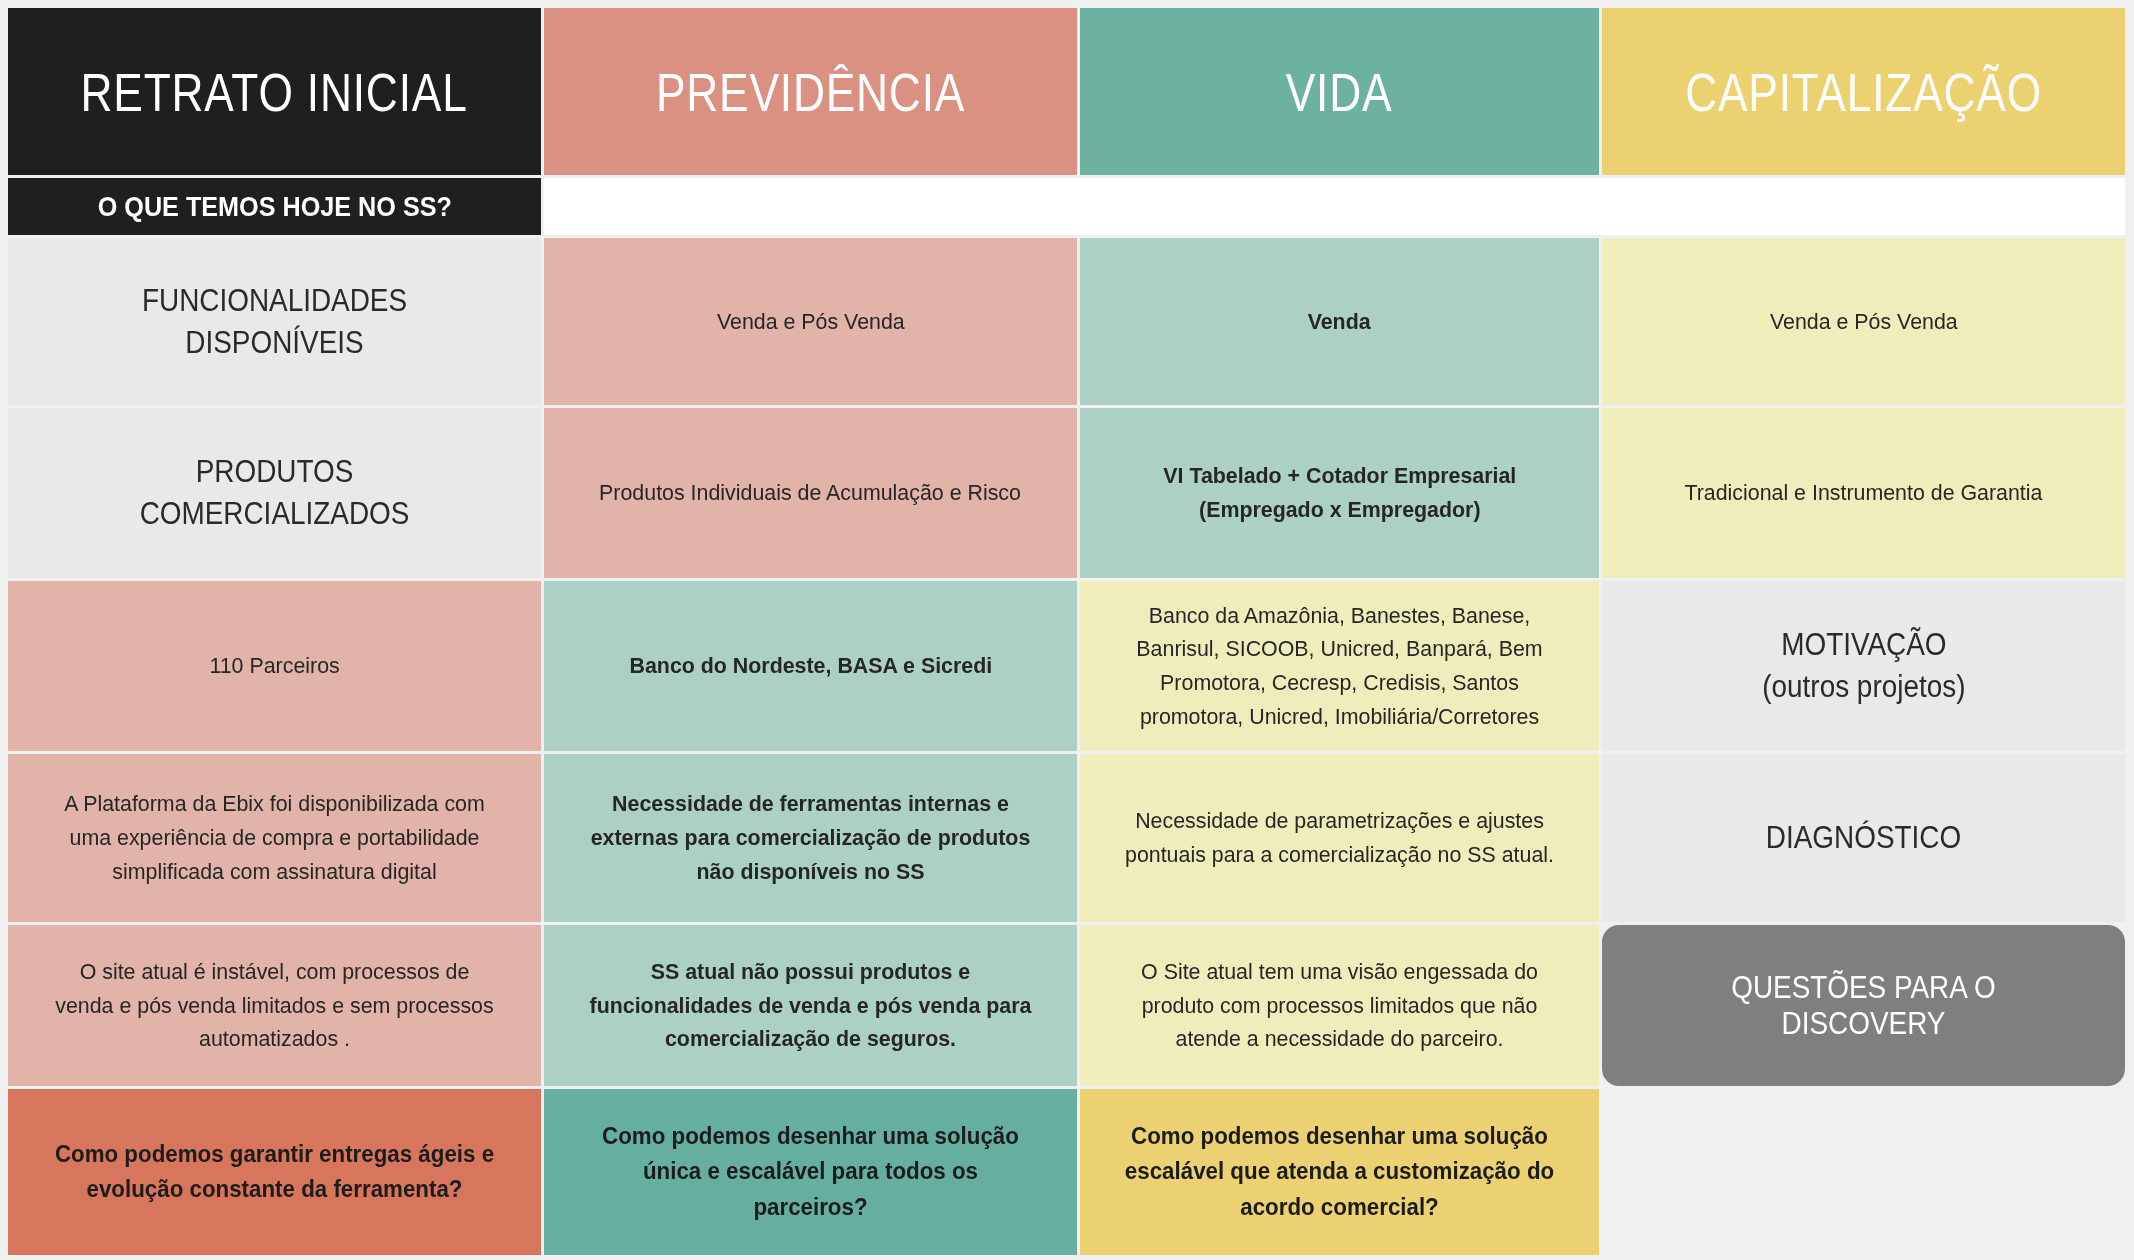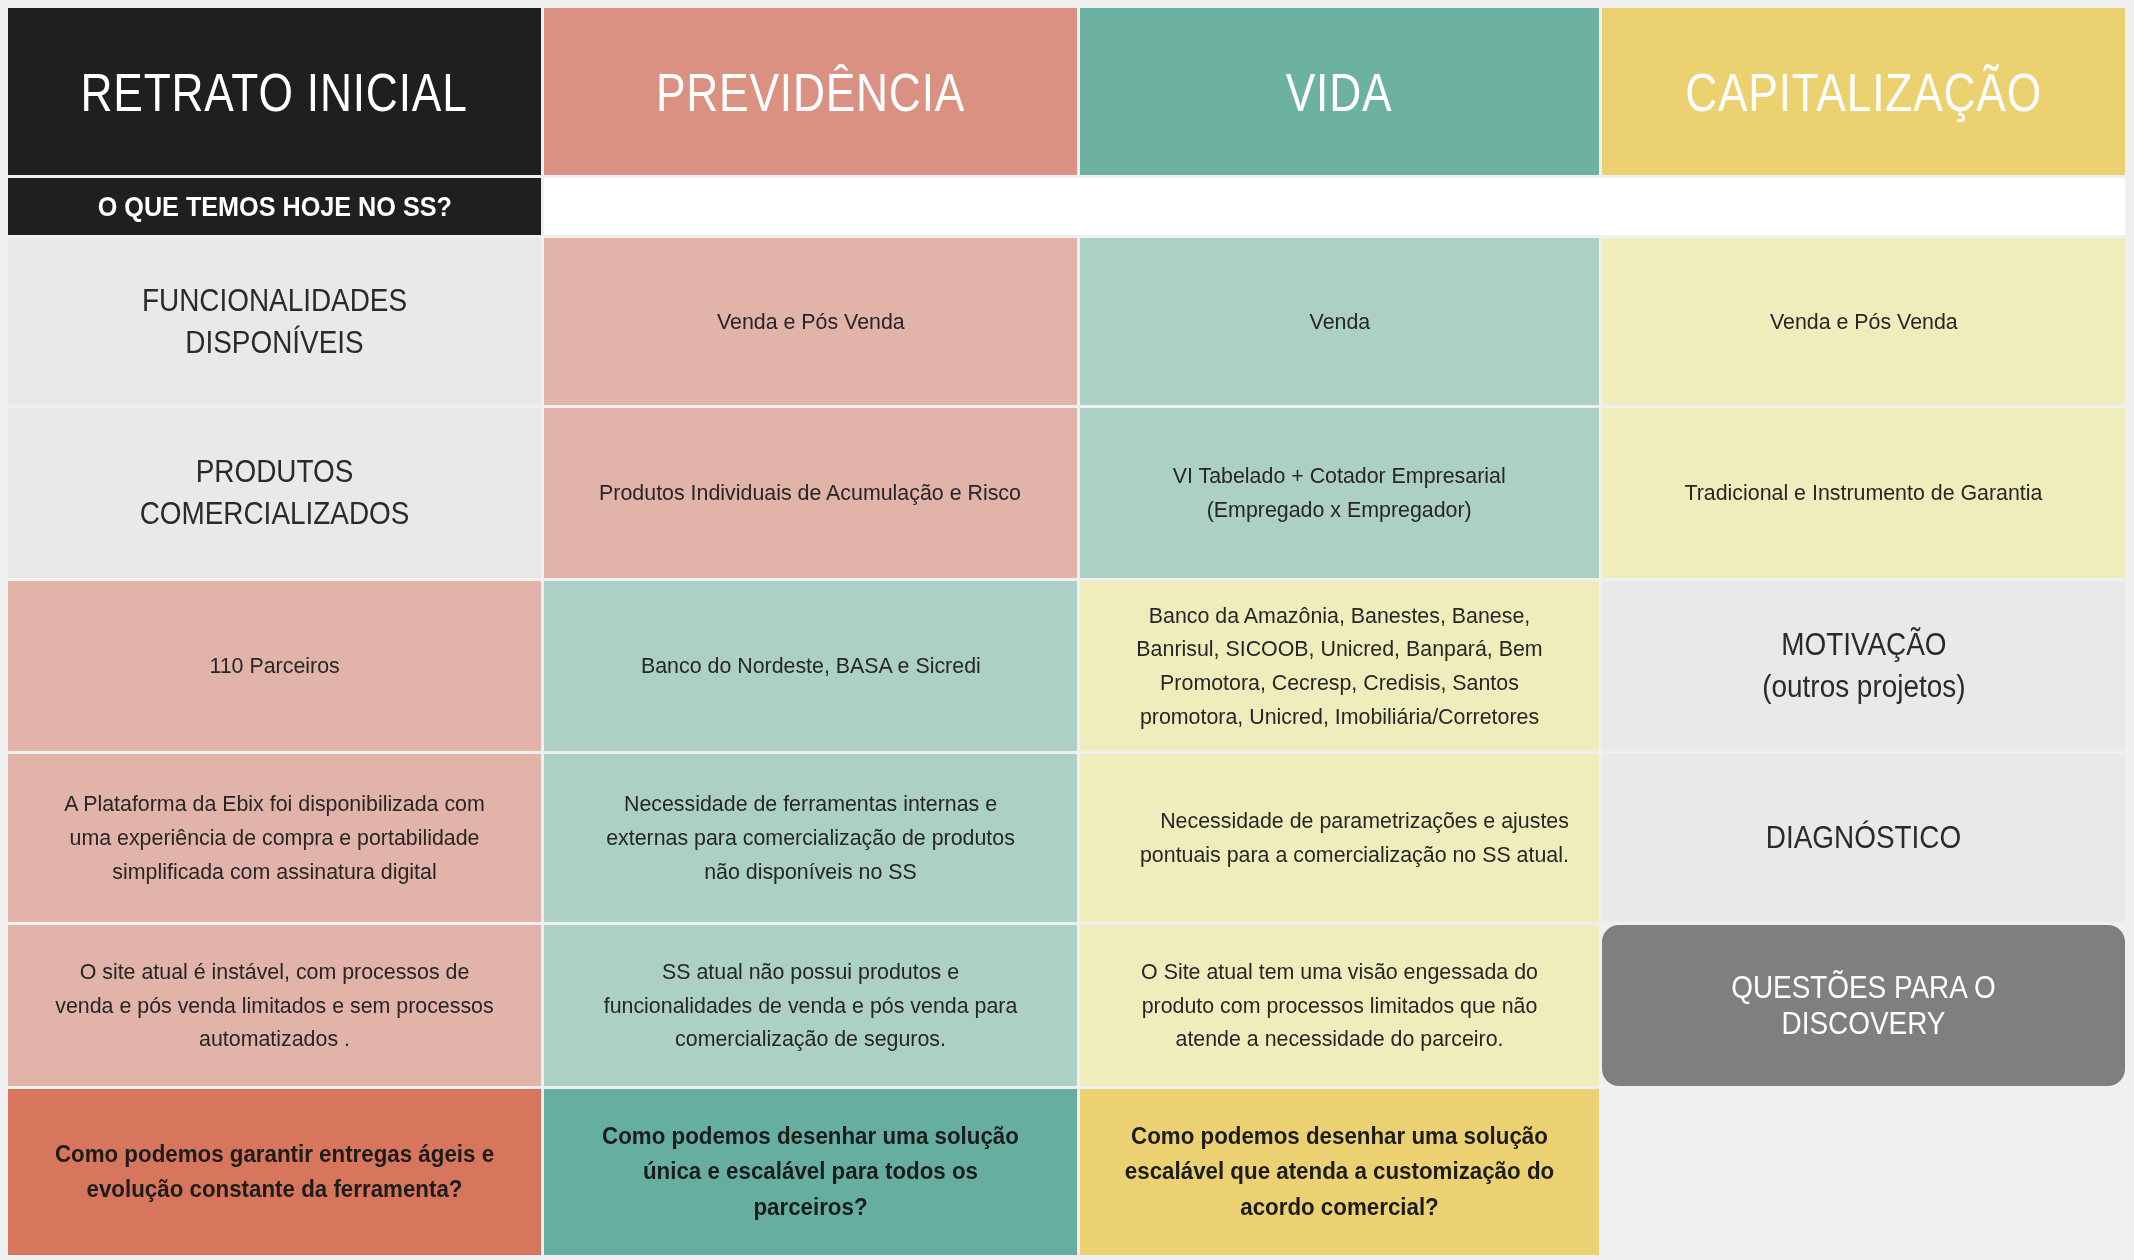--- a/index.html
+++ b/index.html
@@ -63,21 +63,21 @@
   .body .txt{transform:scaleX(0.95);}
   .question{font-size:23.5px;font-weight:700;line-height:1.5;color:#1c1c1c;}
   .question .txt{transform:scaleX(0.95);}
 
   
   .bg-black{background:var(--c-black);}
   .bg-salmon-h{background:var(--c-salmon-header);}
   .bg-teal-h{background:var(--c-teal-header);}
   .bg-yellow-h{background:var(--c-yellow-header);}
   .bg-salmon{background:var(--c-salmon-light);}
-  .bg-teal{background:var(--c-teal-light);}
+  .bg-teal{background:var(--c-teal-light);font-weight:bold;}
   .bg-yellow{background:var(--c-yellow-light);}
   .bg-salmon-d{background:var(--c-salmon-dark);}
   .bg-teal-d{background:var(--c-teal-dark);}
   .bg-yellow-d{background:var(--c-yellow-dark);}
 </style>
 </head>
 <body>
 
 <div class="slide">
   <div class="grid">
@@ -140,21 +140,21 @@
     <div class="cell rowlabel">
       <span class="txt">MOTIVAÇÃO
 (outros projetos)</span>
     </div>
     <div class="cell body bg-salmon">
       <span class="txt">A Plataforma da Ebix foi disponibilizada  com uma experiência de compra e portabilidade simplificada com assinatura digital</span>
     </div>
     <div class="cell body bg-teal">
       <span class="txt">Necessidade de ferramentas internas e externas para comercialização de produtos não disponíveis no SS</span>
     </div>
-    <div class="cell body bg-yellow" style="padding:10px 18px;text-align:right;">
+    <div class="cell body bg-yellow" style="padding:10px 18px;">
       <span class="txt">Necessidade de parametrizações e ajustes pontuais para a comercialização no SS atual.</span>
     </div>
 
     <div class="cell rowlabel">
       <span class="txt">DIAGNÓSTICO</span>
     </div>
     <div class="cell body bg-salmon">
       <span class="txt">O site atual é instável,  com processos de venda e pós venda limitados e sem processos automatizados .</span>
     </div>
     <div class="cell body bg-teal">

